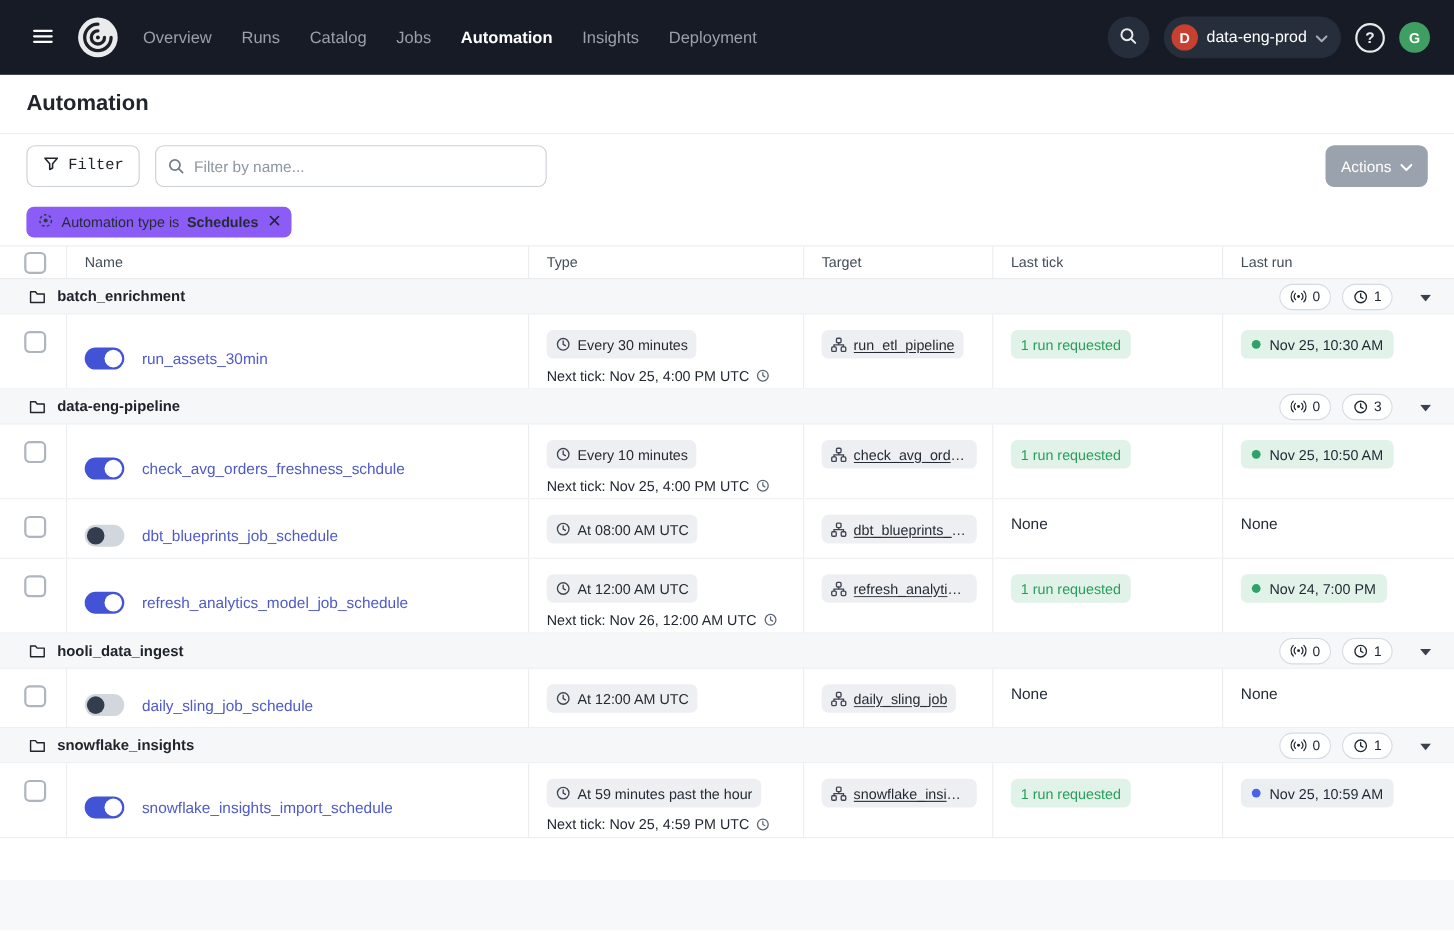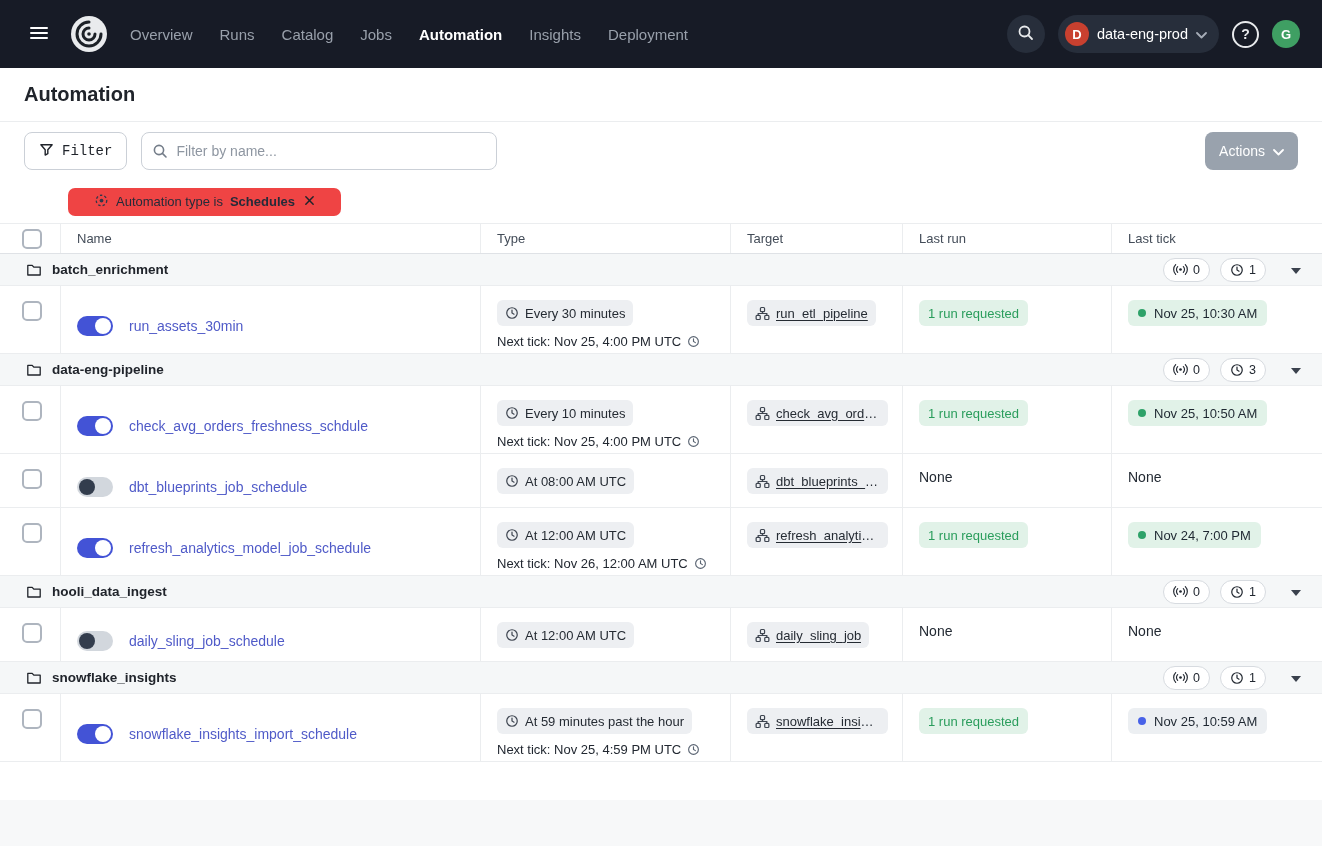--- a/index.html
+++ b/index.html
@@ -29,21 +29,21 @@
   .toolbar{height:58px;display:flex;align-items:center;padding:0 24px;gap:14px;}
   .btn-filter{height:38px;display:inline-flex;align-items:center;gap:8px;padding:0 14px;border:1px solid #CBD0D7;border-radius:8px;background:#fff;font-size:14px;color:#20242B;cursor:pointer;font-family:Liberation Mono, monospace;}
   .search-wrap{position:relative;display:flex;}
   .search-input{width:356px;height:38px;border:1px solid #CBD0D7;border-radius:8px;padding:0 12px 0 34px;font-size:14px;color:#1d4ed8;font-family:inherit;outline:none;background:#fff;}
   .search-input::placeholder{color:#8E96A1;}
   .search-icon-sm{position:absolute;left:11px;top:11px;display:flex;}
   .btn-actions{margin-left:auto;height:38px;display:inline-flex;align-items:center;gap:8px;padding:0 14px;border:none;border-radius:8px;background:#99A2AD;color:#fff;font-size:14px;font-weight:500;cursor:default;font-family:inherit;}
 
   
   .filter-row{height:44px;display:flex;align-items:center;padding:0 24px;border-bottom:1px solid #EBEDEF;}
-  .filter-chip{display:inline-flex;align-items:center;gap:7px;height:28px;padding:0 26px;background:#ef4444;border-radius:7px;font-size:13px;color:#252B39;margin-left:44px;}
+  .filter-chip{display:inline-flex;align-items:center;gap:7px;height:28px;padding:0 10px;background:#8b5cf6;border-radius:7px;font-size:13px;color:#252B39;}
   .filter-chip .fc-val{font-weight:700;}
   .chip-close{display:flex;cursor:pointer;margin-left:2px;background:none;border:none;padding:0;}
 
   
   .thead,.trow{display:grid;grid-template-columns:61px 420px 250px 172px 209px 210px;}
   .thead{height:30px;border-bottom:1px solid #DFE2E6;}
   .th{display:flex;align-items:center;padding-left:16px;font-size:13px;color:#434C58;border-right:1px solid #EBEDEF;}
   .th:last-child{border-right:none;}
   .th-check{padding-left:22px;}
   .checkbox{width:20px;height:20px;border:2px solid #AEB5BF;border-radius:5px;background:#fff;display:inline-block;cursor:pointer;flex:none;}
@@ -176,22 +176,22 @@
     </span>
   </div>
 
   <div class="thead">
     <div class="th th-check">
         <span class="checkbox"></span>
       </div>
     <div class="th">Name</div>
     <div class="th">Type</div>
     <div class="th">Target</div>
+    <div class="th">Last tick</div>
     <div class="th">Last run</div>
-    <div class="th">Last tick</div>
   </div>
 
   <div>
       <div class="group-row">
     <span class="g-folder">
           <svg width="16" height="16" viewBox="0 0 16 16" fill="none" stroke="#20242B" stroke-width="1.3" stroke-linejoin="round">
             <path d="M1.8 13V3.3h4.4l1.6 1.9h6.4V13H1.8z"></path>
           </svg>
         </span>
     <span class="group-name">batch_enrichment</span>

